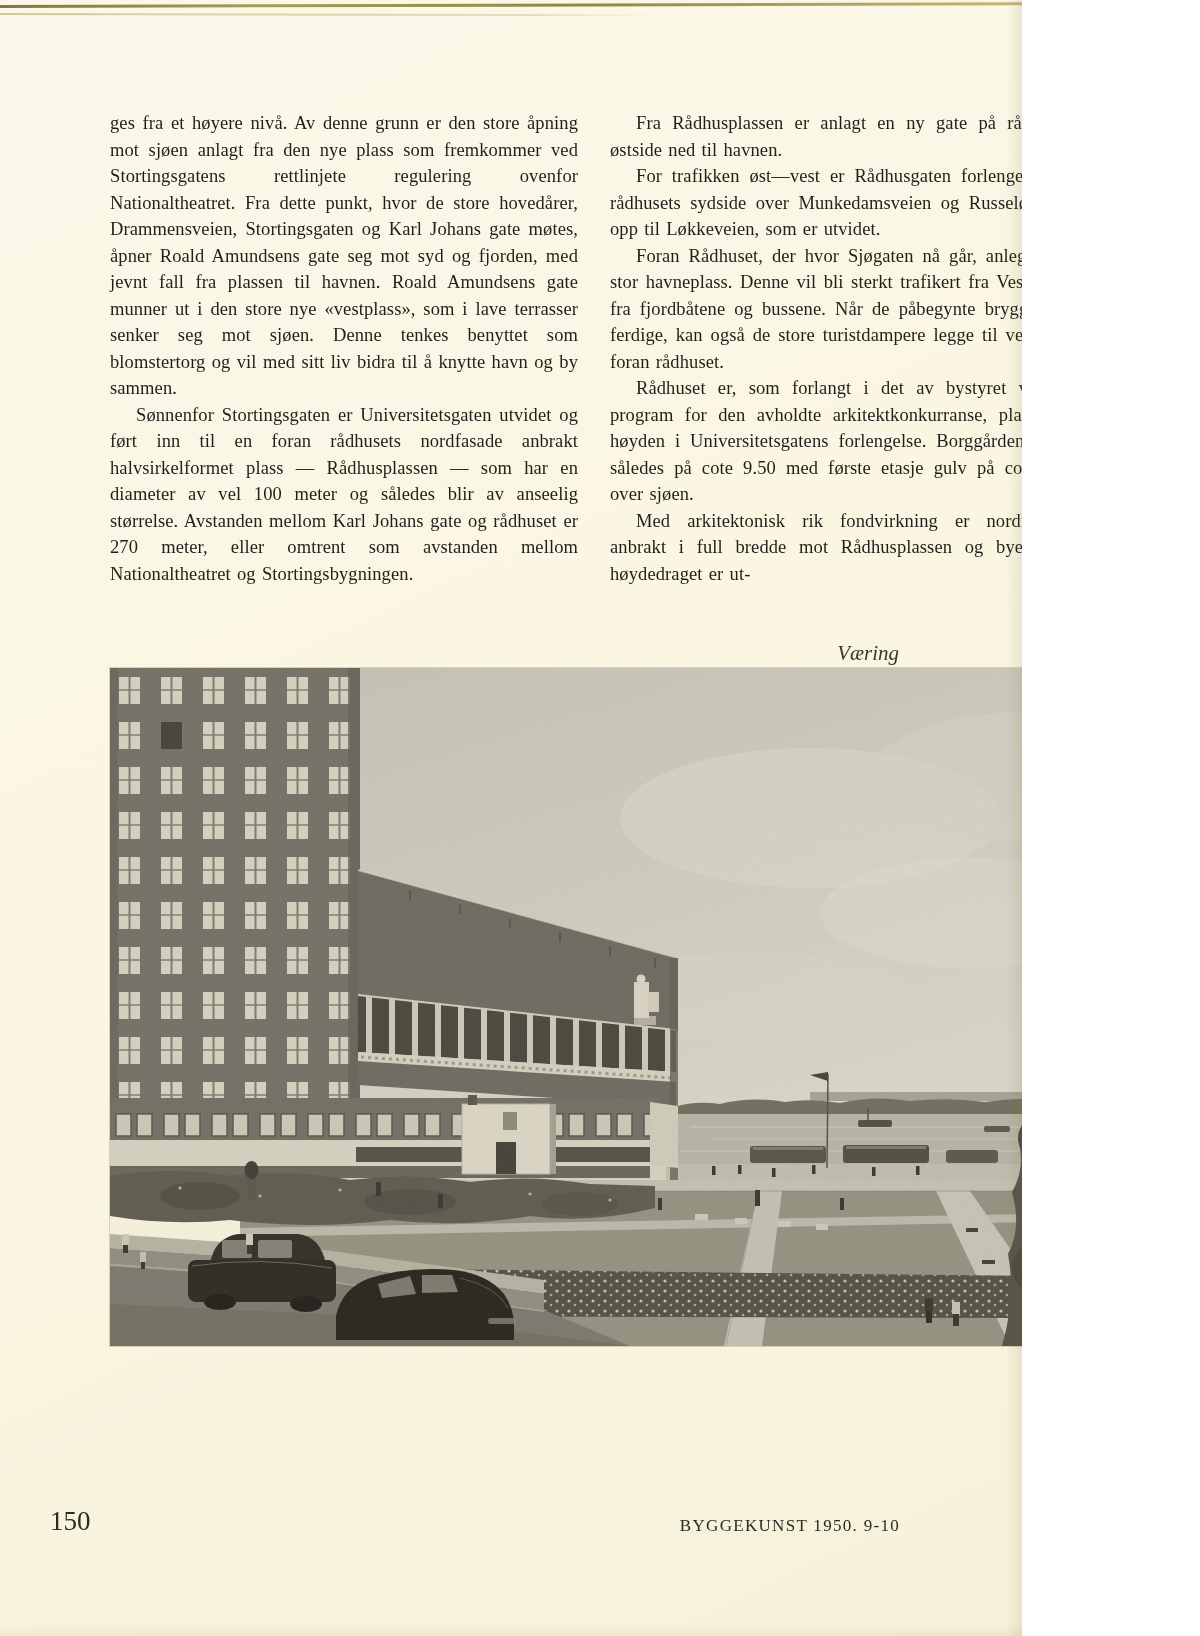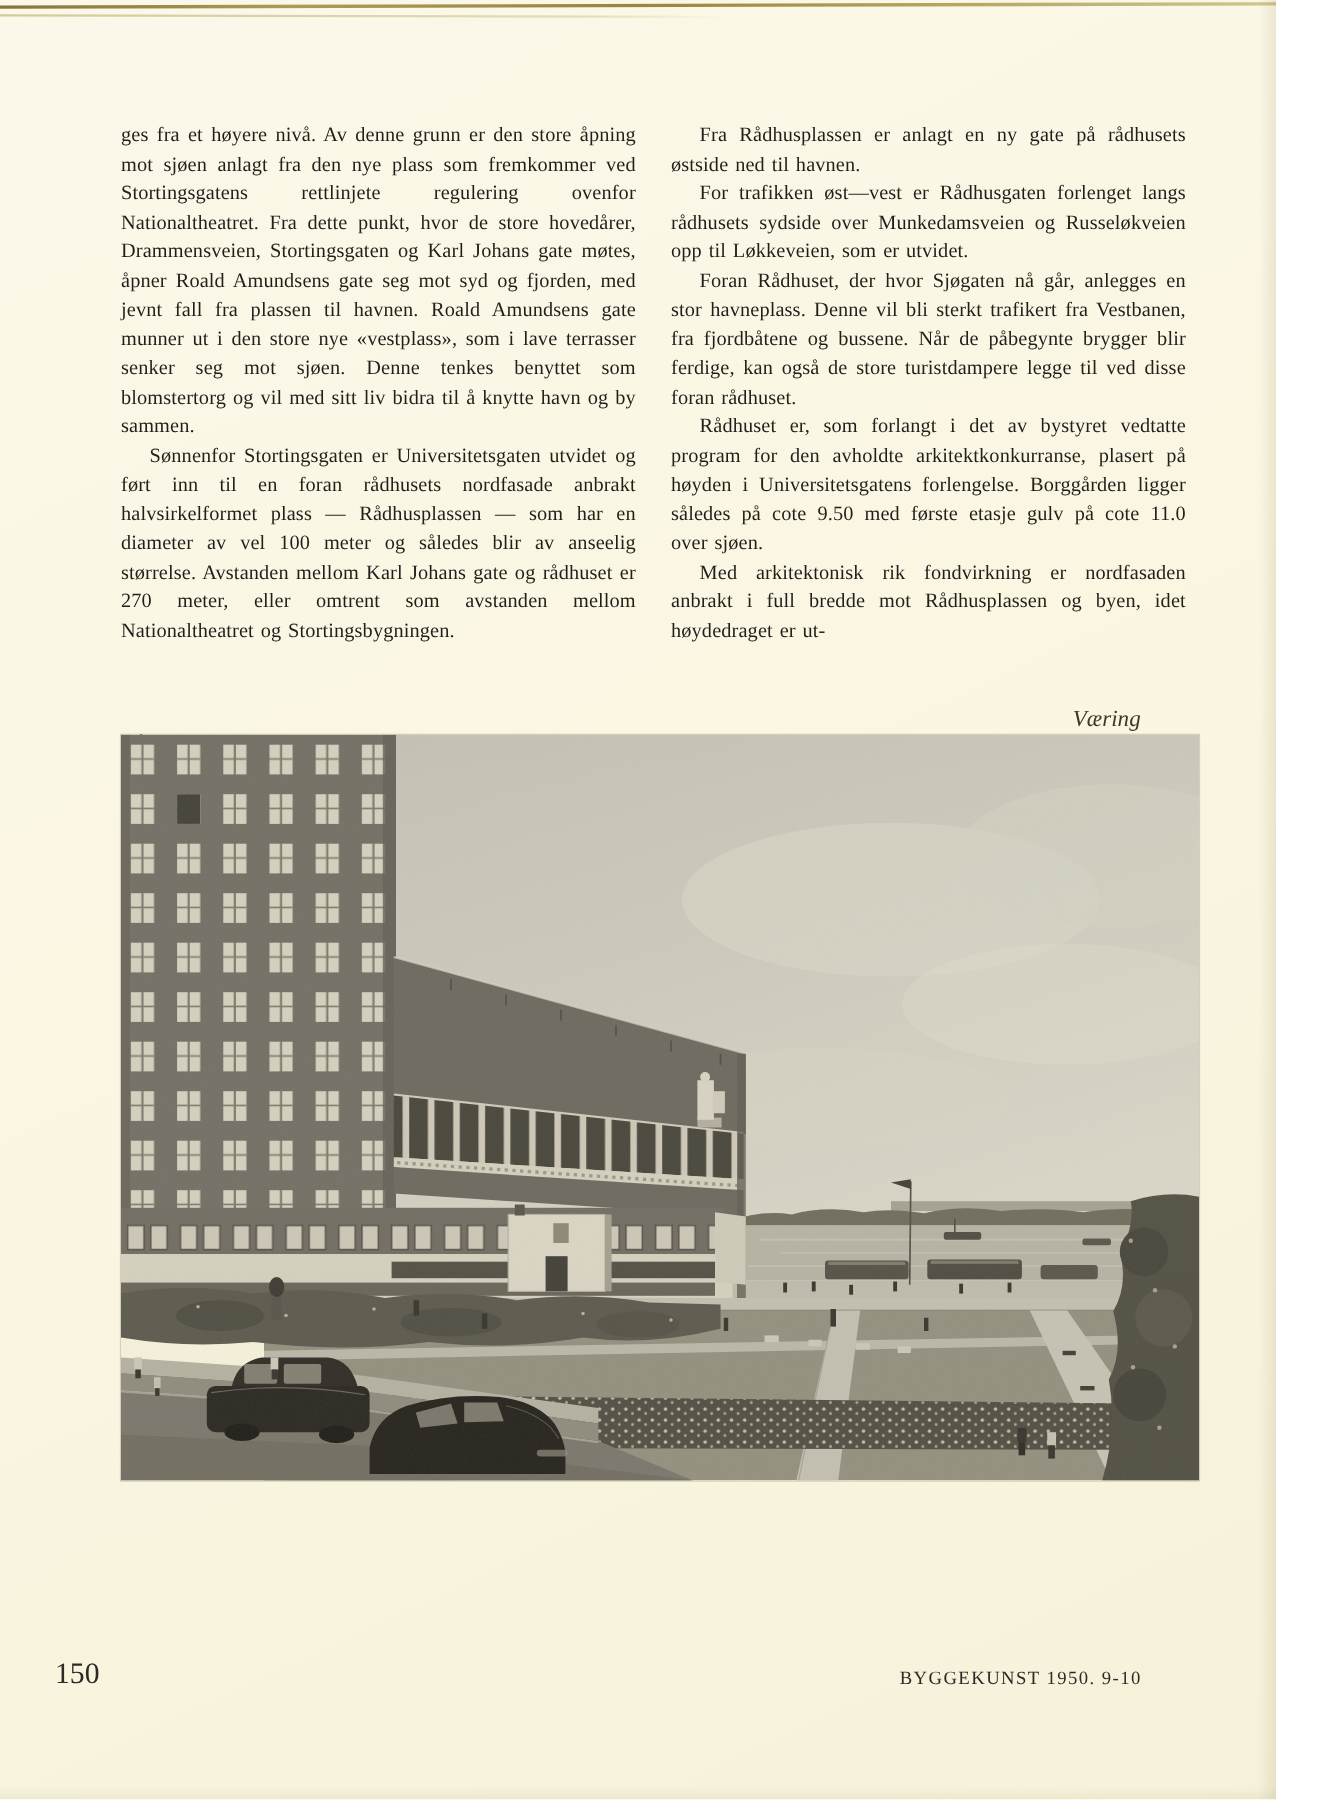--- a/index.html
+++ b/index.html
@@ -1,17 +1,17 @@
 <!DOCTYPE html>
 <html lang="no"><head>
 <meta charset="utf-8">
 <style>
   html,body{margin:0;padding:0;}
   body{width:1200px;height:1636px;font-family:"Liberation Serif",serif;}
-  .page{position:relative;width:1160px;height:1636px;overflow:hidden;
+  .page{position:relative;width:1022px;height:1636px;overflow:hidden;
         background:linear-gradient(155deg,#fbf8ea 0%,#faf6e2 45%,#f6f1d9 100%);}
   .edge-right{position:absolute;top:0;right:0;width:16px;height:100%;
         background:linear-gradient(to right,rgba(120,105,50,0),rgba(120,105,50,0.12));}
   .edge-bottom{position:absolute;bottom:0;left:0;width:100%;height:12px;
         background:linear-gradient(to bottom,rgba(120,105,50,0),rgba(120,105,50,0.08));}
   .scan-line-1{position:absolute;top:5px;left:0;width:1200px;height:3px;
         transform:rotate(-0.15deg);transform-origin:left center;
         background:linear-gradient(to right,#847736,#ab9c54 22%,#938642 48%,#b7a966 75%,#d3c997);}
   .scan-line-2{position:absolute;top:13px;left:0;width:660px;height:2px;opacity:.55;
         transform:rotate(0.12deg);transform-origin:left center;

